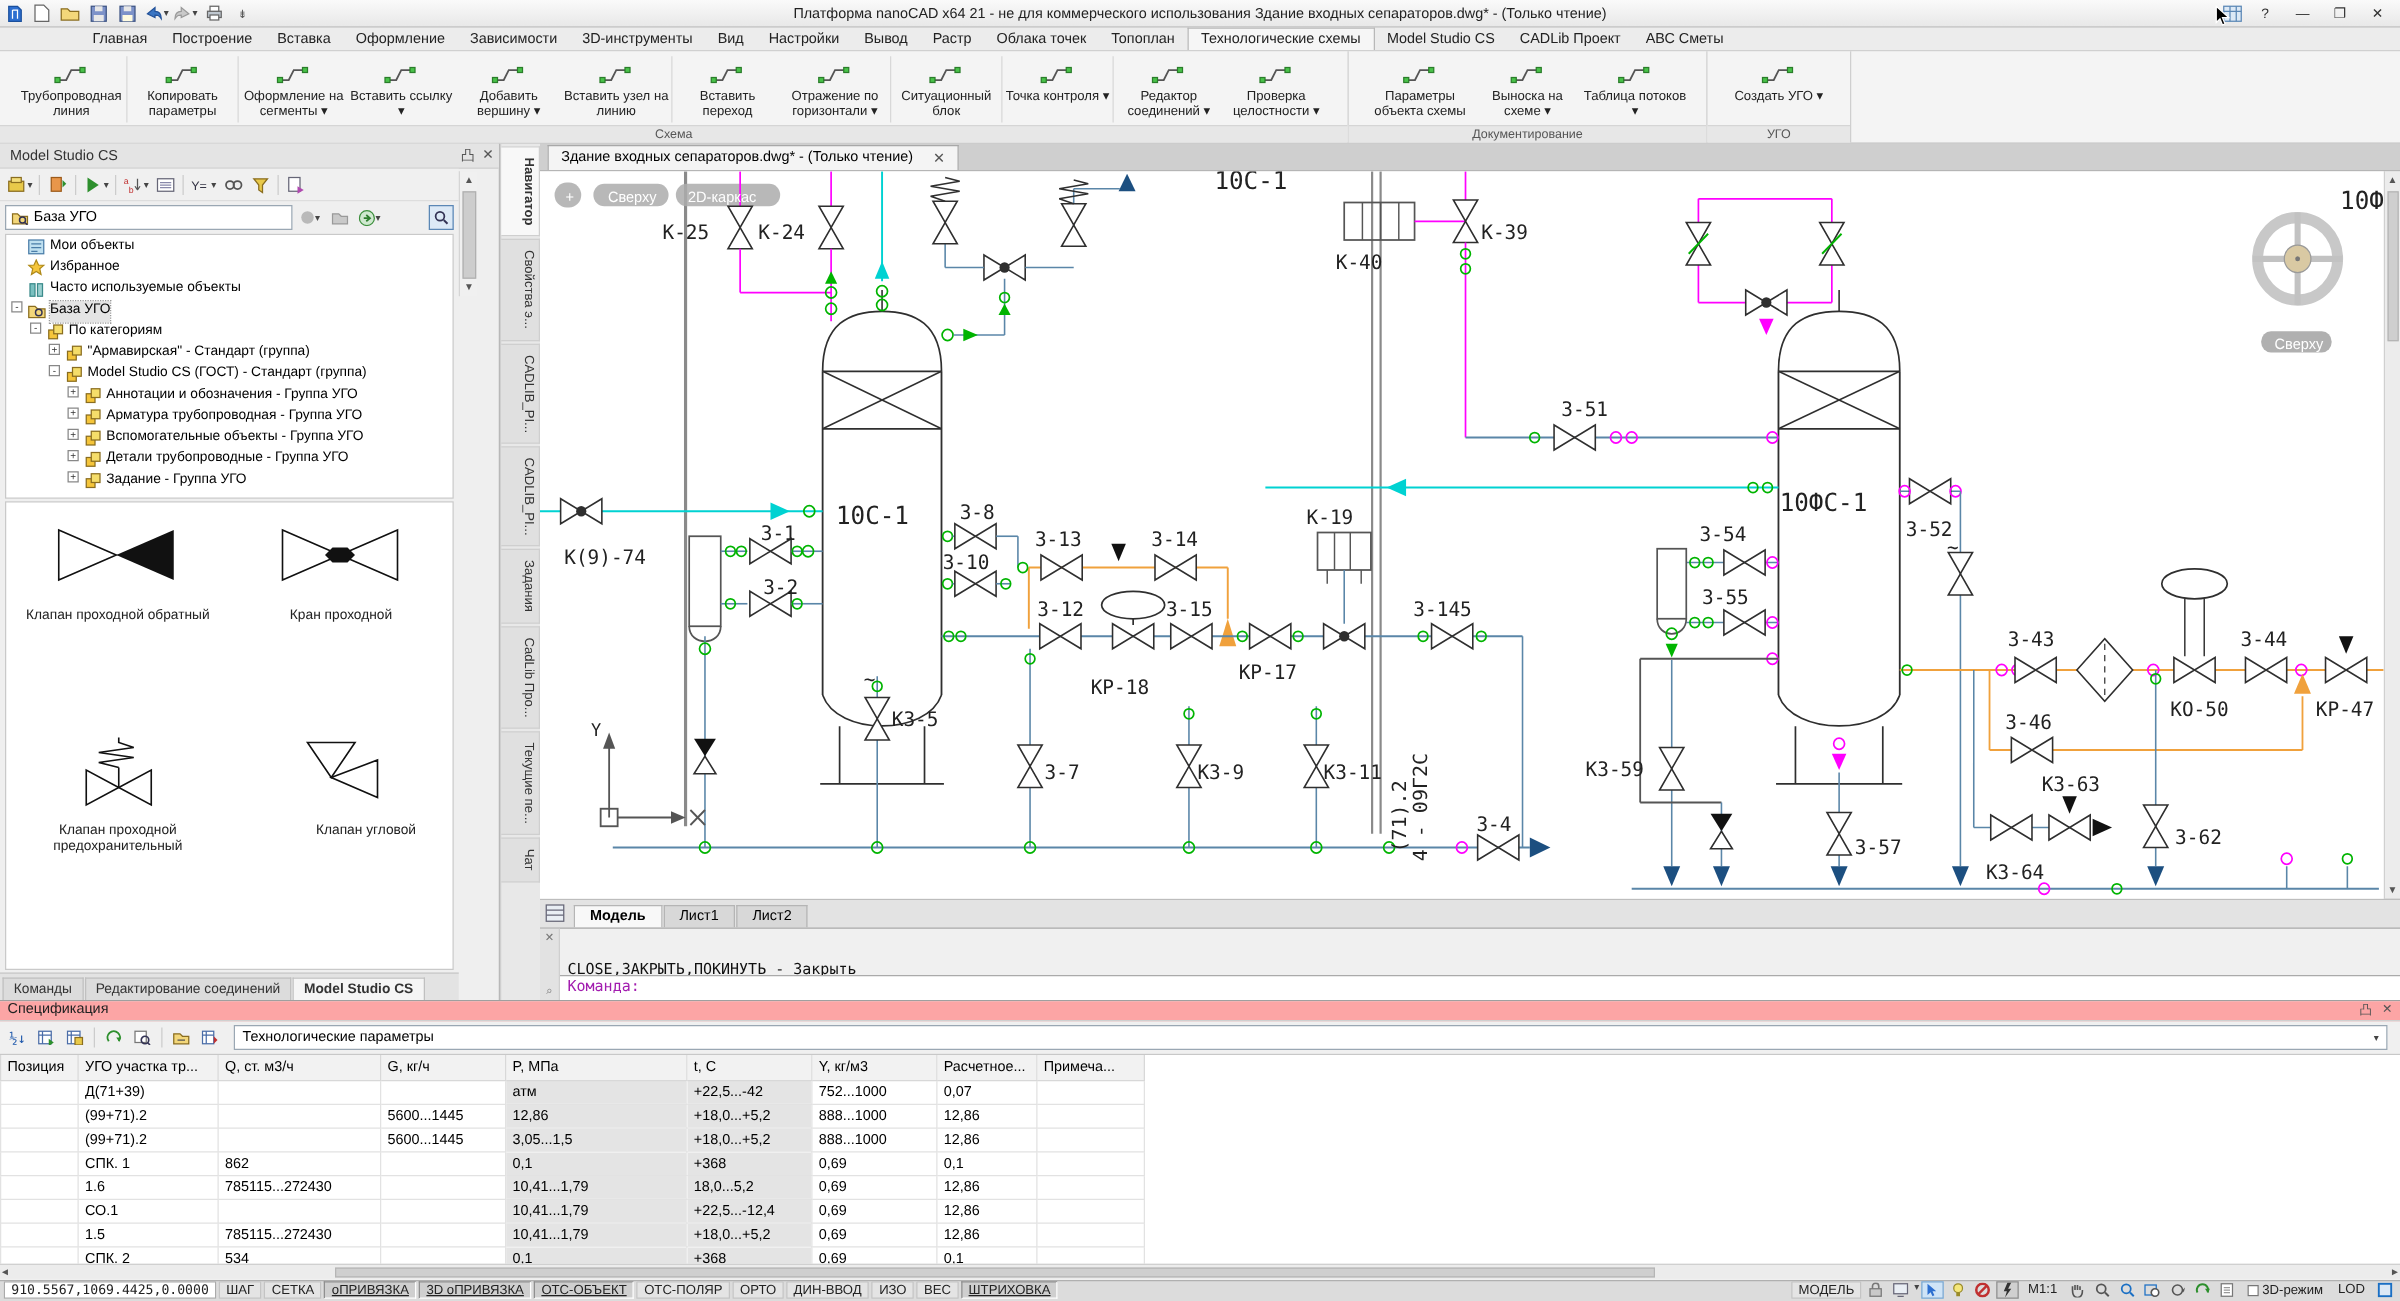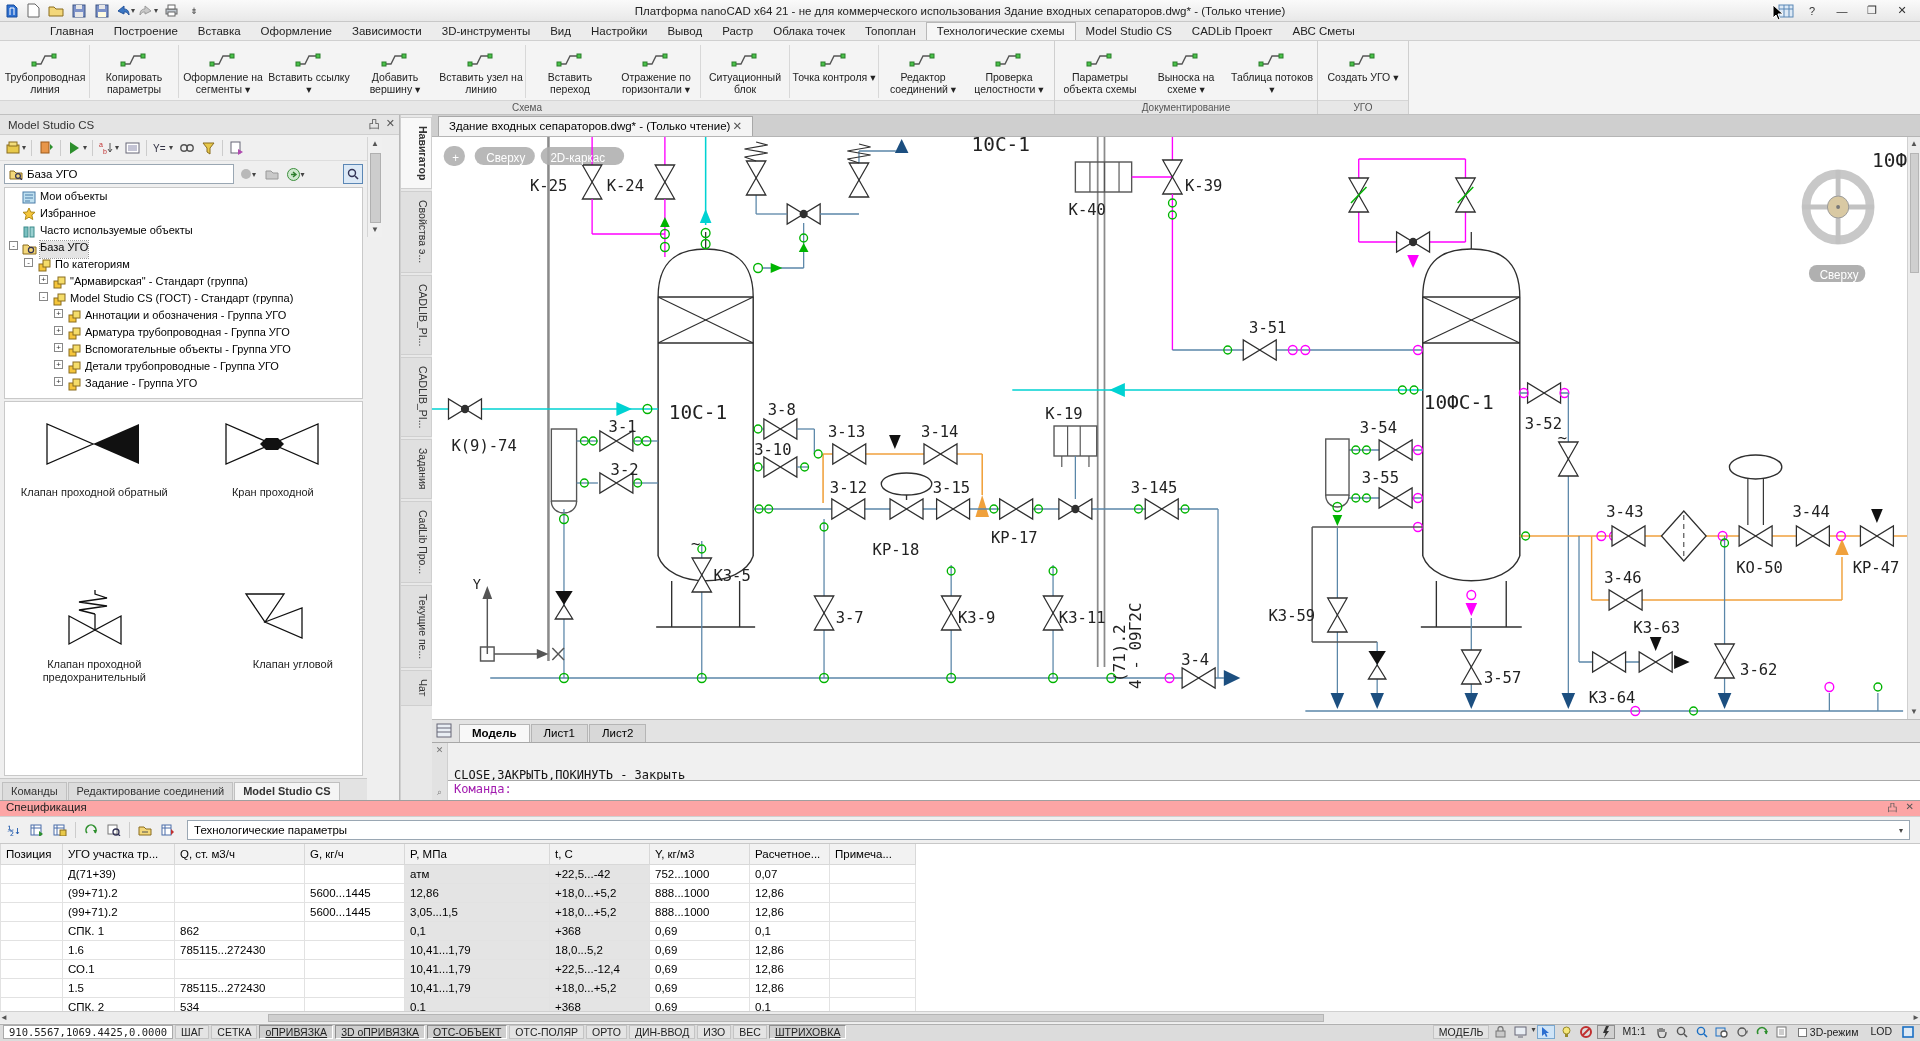--- a/index.html
+++ b/index.html
@@ -4,26 +4,26 @@
 <style>
   * { margin:0; padding:0; box-sizing:border-box; }
   html,body { width:1920px; height:1041px; overflow:hidden; font-family:"Liberation Sans",sans-serif; background:#d4d4d4; font-size:12px; }
   .titlebar { height:22px; background:linear-gradient(#fafafa,#e8e8e8); display:flex; align-items:center; border-bottom:1px solid #c8c8c8; position:relative; }
   .tb-icons { display:flex; align-items:center; gap:3px; padding-left:4px; }
   .tb-btn { width:20px; height:18px; display:flex; align-items:center; justify-content:center; }
   .tb-title { position:absolute; left:0; right:0; text-align:center; font-size:11.5px; color:#222; pointer-events:none; }
   .tb-right { margin-left:auto; display:flex; align-items:center; gap:2px; padding-right:4px; }
   .tb-win { width:28px; height:18px; display:flex; align-items:center; justify-content:center; font-size:11px; color:#333; }
   .cursor-arrow { position:absolute; left:1772px; top:4px; z-index:99; }
-  .menubar { height:19px; background:#ececec; display:flex; align-items:flex-end; padding-left:40px; border-bottom:1px solid #d0d0d0; }
+  .menubar { height:19px; background:#ececec; display:flex; align-items:flex-end; padding-left:64px; border-bottom:1px solid #d0d0d0; }
   .menutab { padding:2px 10px 3px; font-size:11.5px; color:#222; cursor:default; }
   .menutab.active { background:#f6f6f6; border:1px solid #b8b8b8; border-bottom:none; }
   .ribbon { height:74px; background:#f4f4f4; display:flex; border-bottom:1px solid #c0c0c0; }
   .rgroup { display:flex; flex-direction:column; border-right:1px solid #cfcfcf; }
-  .rbtns { flex:1; display:flex; align-items:stretch; padding:2px 2px 0; }
+  .rbtns { flex:1; display:flex; align-items:stretch; padding:2px 14px 0; }
   .rbtn { width:86px; display:flex; flex-direction:column; align-items:center; justify-content:flex-start; padding-top:3px; cursor:default; }
   .rbtn .ric { height:26px; display:flex; align-items:center; }
   .rbtn .rlb { font-size:10.5px; line-height:11.5px; text-align:center; color:#222; white-space:pre-line; }
   .rsep { width:1px; background:#d8d8d8; margin:2px 1px; }
   .rgl { height:14px; background:#e7e7e7; border-top:1px solid #d5d5d5; font-size:10px; color:#555; text-align:center; line-height:13px; }
   .dd { color:#444; font-size:8px; }
   .main { display:flex; height:685px; }
   
   .palette { width:400px; display:flex; flex-direction:column; background:#efefef; border-right:1px solid #b8b8b8; }
   .pal-head { height:20px; background:#e4e4e4; border-bottom:1px solid #cfcfcf; display:flex; align-items:center; padding:0 4px 0 8px; font-size:11.5px; color:#333; }
@@ -49,21 +49,21 @@
   .sarrow { font-size:8px; color:#555; height:14px; line-height:14px; }
   .pal-tabs { height:22px; display:flex; align-items:flex-end; background:#e3e3e3; border-top:1px solid #c8c8c8; padding-left:2px; }
   .pal-tab { padding:2px 8px 3px; font-size:11px; color:#333; border:1px solid #c0c0c0; border-bottom:none; background:#dcdcdc; margin-right:1px; }
   .pal-tab.active { background:#f5f5f5; font-weight:bold; }
   .sidestrip { width:32px; background:#e8e8e8; border-left:1px solid #cfcfcf; display:flex; flex-direction:column; padding-top:2px; }
   .sidetab { writing-mode:vertical-rl; font-size:10.5px; color:#333; padding:8px 2px; border:1px solid #cfcfcf; border-left:none; background:#e0e0e0; margin-bottom:2px; text-align:center; }
   .sidetab.active { background:#f8f8f8; font-weight:bold; }
   
   .docarea { flex:1; display:flex; flex-direction:column; min-width:0; }
   .doctabs { height:22px; background:#cfcfcf; display:flex; align-items:flex-end; padding-left:6px; border-bottom:1px solid #b5b5b5; }
-  .doctab { background:#f4f4f4; border:1px solid #a8a8a8; border-bottom:none; padding:2px 10px 3px; font-size:11.5px; display:flex; gap:2px; align-items:center; }
+  .doctab { background:#f4f4f4; border:1px solid #a8a8a8; border-bottom:none; padding:2px 10px 3px; font-size:11.5px; display:flex; gap:16px; align-items:center; }
   .canvas-row { flex:1; display:flex; min-height:0; }
   .canvas { flex:1; background:#ffffff; position:relative; overflow:hidden; }
   .canvas svg { position:absolute; inset:0; }
   .cscroll { width:13px; background:#ececec; border-left:1px solid #d0d0d0; display:flex; flex-direction:column; align-items:center; }
   .cthumb { width:9px; height:120px; background:#cfcfcf; border:1px solid #b5b5b5; margin-top:2px; }
   .sheettabs { height:23px; background:#e3e3e3; border-top:1px solid #bdbdbd; display:flex; align-items:flex-end; padding-left:4px; gap:1px; }
   .sheettab { padding:2px 12px 3px; font-size:11.5px; border:1px solid #b5b5b5; border-bottom:none; background:#d8d8d8; }
   .sheettab.active { background:#f8f8f8; font-weight:bold; }
   .cmdblock { height:58px; display:flex; border-top:1px solid #a8a8a8; background:#f0f0f0; }
   .cmd-gutter { width:16px; background:#e2e2e2; border-right:1px solid #cfcfcf; display:flex; flex-direction:column; align-items:center; justify-content:space-between; padding:2px 0; color:#777; font-size:9px; }

